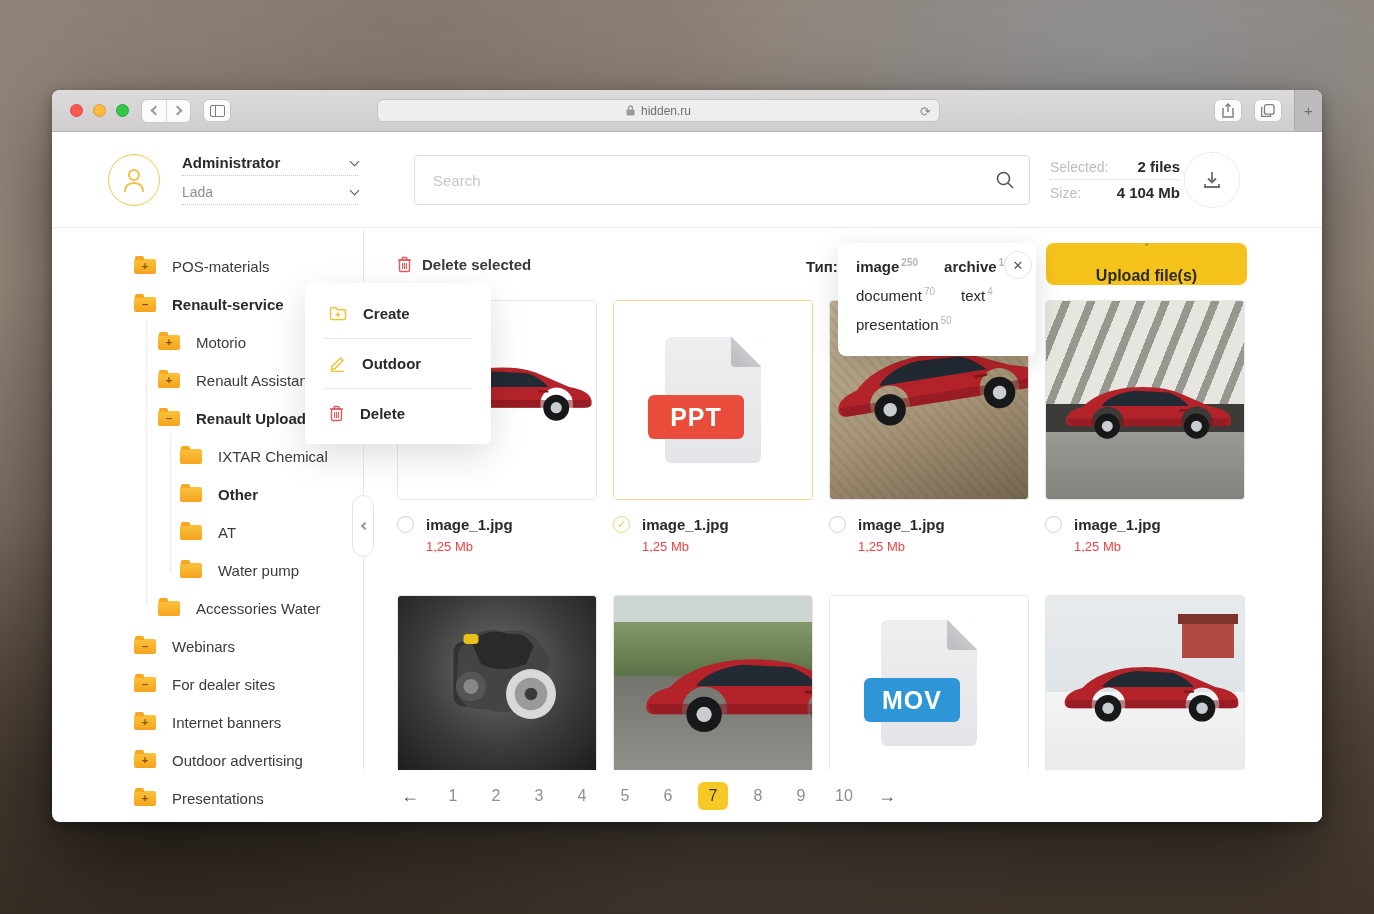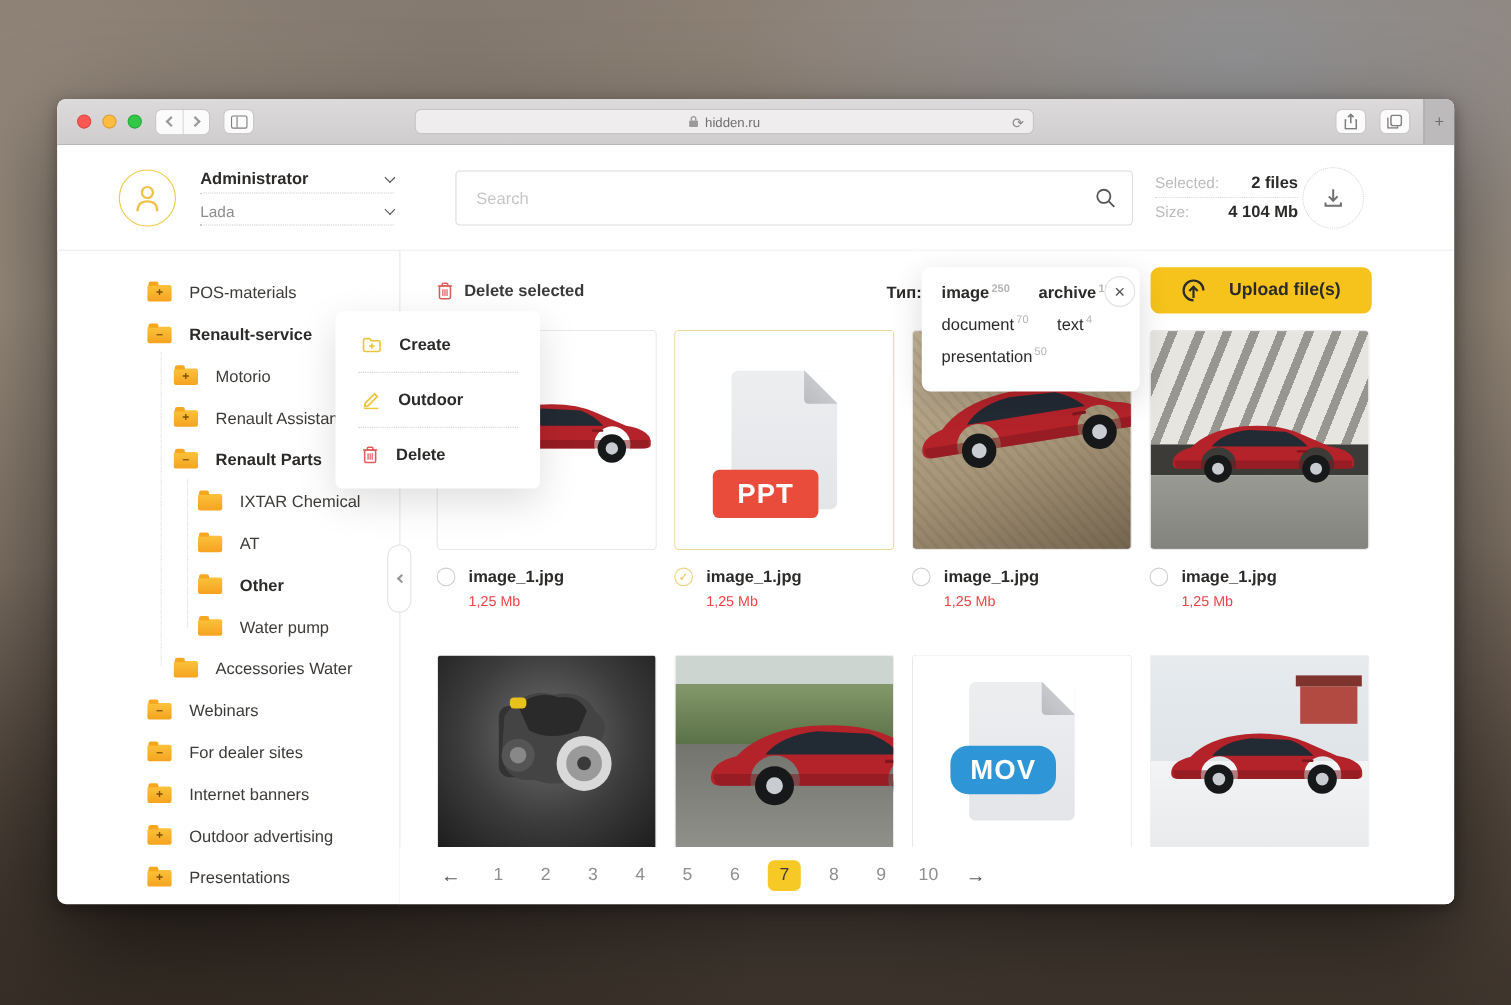--- a/index.html
+++ b/index.html
@@ -93,21 +93,21 @@
   .folder::before { content:""; position:absolute; top:-3px; left:1px; width:9px; height:4px; border-radius:2px 2px 0 0; background:#f5a81f; }
   .fbadge { position:absolute; inset:0; display:flex; align-items:center; justify-content:center; font-style:normal; font-size:11px; font-weight:bold; color:#7c5200; line-height:1; }
   .tree-line { position:absolute; width:0; border-left:1px dotted #dcdcdc; z-index:0; }
   .ellipsis-btn { width:28px; height:28px; border-radius:50%; border:1.5px dotted #f0d488; color:#e8b31e; font-weight:bold; letter-spacing:1px; display:flex; align-items:center; justify-content:center; font-size:13px; margin-left:14px; background:#fff; }
 
   
   .content { position:relative; flex:1; background:#fff; overflow:hidden; }
   .toolbar-row { position:absolute; left:34px; top:28px; display:flex; align-items:center; gap:10px; }
   .del-label { font-size:15px; font-weight:bold; color:#3a3a3a; }
   .type-label { position:absolute; left:443px; top:30px; font-size:15px; font-weight:bold; color:#2b2a29; }
-  .upload-btn { position:absolute; left:683px; top:15px; width:201px; height:42px; background:#f5c31b; border:none; border-radius:8px; display:flex; align-items:center; justify-content:center; gap:21px; font-size:16px; font-weight:bold; color:#2b2a29; cursor:pointer; font-family:"Liberation Sans",sans-serif; }
+  .upload-btn { position:absolute; left:683px; top:15px; width:201px; height:42px; background:#f5c31b; border:none; border-radius:8px; display:flex; align-items:center; justify-content:center; gap:21px; font-size:16px; font-weight:bold; color:#2b2a29; cursor:pointer; font-family:"Liberation Sans",sans-serif;flex-direction:column; }
 
   .filter-panel { position:absolute; left:475px; top:15px; width:198px; background:#fff; border-radius:8px; box-shadow:0 8px 28px rgba(0,0,0,.14); padding:14px 18px 12px; z-index:25; }
   .filter-row { display:flex; gap:26px; margin-bottom:11px; }
   .filter-row:last-child { margin-bottom:0; }
   .filter-item { font-size:15px; color:#2b2a29; white-space:nowrap; }
   .filter-item.strong { font-weight:bold; }
   .filter-item sup { font-size:10px; color:#b5b5b5; margin-left:2px; }
   .filter-close { position:absolute; right:4px; top:8px; width:28px; height:28px; border-radius:50%; background:#fff; border:1px solid #e4e4e4; color:#555; font-size:13px; display:flex; align-items:center; justify-content:center; }
 
   .cards-row { position:absolute; left:34px; display:flex; gap:16px; }
@@ -142,22 +142,22 @@
   .sc-mountain { background:linear-gradient(180deg,#ccd5d0 0%,#ccd5d0 15%,#83986a 15%,#5b7147 46%,#74746e 46%,#90908a 100%); }
   .sc-mountain .car-svg { left:18px; top:38px; width:260px; }
   .sc-snow { background:linear-gradient(180deg,#e7ebee 0%,#dfe4e8 55%,#f2f4f5 55%,#e8eaec 100%); }
   .sc-snow .house { position:absolute; right:10px; top:28px; width:52px; height:34px; background:#b24a41; }
   .sc-snow .house::before { content:""; position:absolute; left:-4px; top:-10px; right:-4px; height:10px; background:#7e332c; }
   .sc-snow .car-svg { left:8px; top:52px; width:195px; }
   .sc-doc { background:#fff; display:flex; align-items:center; justify-content:center; }
   .doc-icon { position:relative; width:96px; height:126px; background:linear-gradient(180deg,#eceef0,#e3e5e8); border-radius:6px; }
   .doc-icon::after { content:""; position:absolute; right:0; top:0; width:30px; height:30px; background:linear-gradient(225deg,#fff 48%,#c7c9cd 50%,#b9bbbf 100%); border-radius:0 6px 0 4px; }
   .doc-badge { position:absolute; left:-17px; top:58px; width:96px; height:44px; border-radius:6px; color:#fff; font-weight:bold; font-size:25px; letter-spacing:1px; display:flex; align-items:center; justify-content:center; font-family:"Liberation Sans",sans-serif; }
-  .doc-badge.ppt { background:#ea4c3b;margin-top:32px; }
-  .doc-badge.mov { background:#2e96d6;border-radius:16px; }
+  .doc-badge.ppt { background:#ea4c3b; }
+  .doc-badge.mov { background:#2e96d6; }
 
   
   .ctx-menu { position:absolute; left:253px; top:193px; width:186px; background:#fff; border-radius:6px; box-shadow:0 12px 36px rgba(0,0,0,.13); padding:6px 0; z-index:40; }
   .ctx-item { display:flex; align-items:center; gap:16px; padding:16px 24px; font-size:15px; font-weight:bold; color:#2b2a29; cursor:pointer; }
   .ctx-div { border-bottom:1px dotted #d8d8d8; margin:0 20px; }
 
   
   .pager { position:absolute; left:0; right:0; bottom:0; height:52px; background:#fff; display:flex; align-items:center; gap:17px; padding-left:34px; z-index:20; }
   .pg { min-width:26px; height:28px; display:flex; align-items:center; justify-content:center; font-size:16px; color:#8f8f8f; border-radius:6px; cursor:pointer; }
   .pg.arrow { color:#5a5a5a; font-size:18px; }
@@ -310,33 +310,33 @@
       <div class="srow lvl2">
         <span class="folder">
             <i class="fbadge">+</i>
           </span>
         <span class="slabel">Renault Assistance Pl</span>
       </div>
       <div class="srow lvl2 bold">
         <span class="folder">
             <i class="fbadge">–</i>
           </span>
-        <span class="slabel">Renault Parts</span>
+        <span class="slabel">Renault Upload</span>
       </div>
       <div class="srow lvl3">
         <span class="folder"></span>
         <span class="slabel">IXTAR Chemical</span>
       </div>
+      <div class="srow lvl3 bold">
+        <span class="folder"></span>
+        <span class="slabel">Other</span>
+      </div>
       <div class="srow lvl3">
         <span class="folder"></span>
         <span class="slabel">AT</span>
-      </div>
-      <div class="srow lvl3 bold">
-        <span class="folder"></span>
-        <span class="slabel">Other</span>
       </div>
       <div class="srow lvl3">
         <span class="folder"></span>
         <span class="slabel">Water pump</span>
       </div>
       <div class="srow lvl2">
         <span class="folder"></span>
         <span class="slabel">Accessories Water</span>
       </div>
       <div class="srow lvl1">

